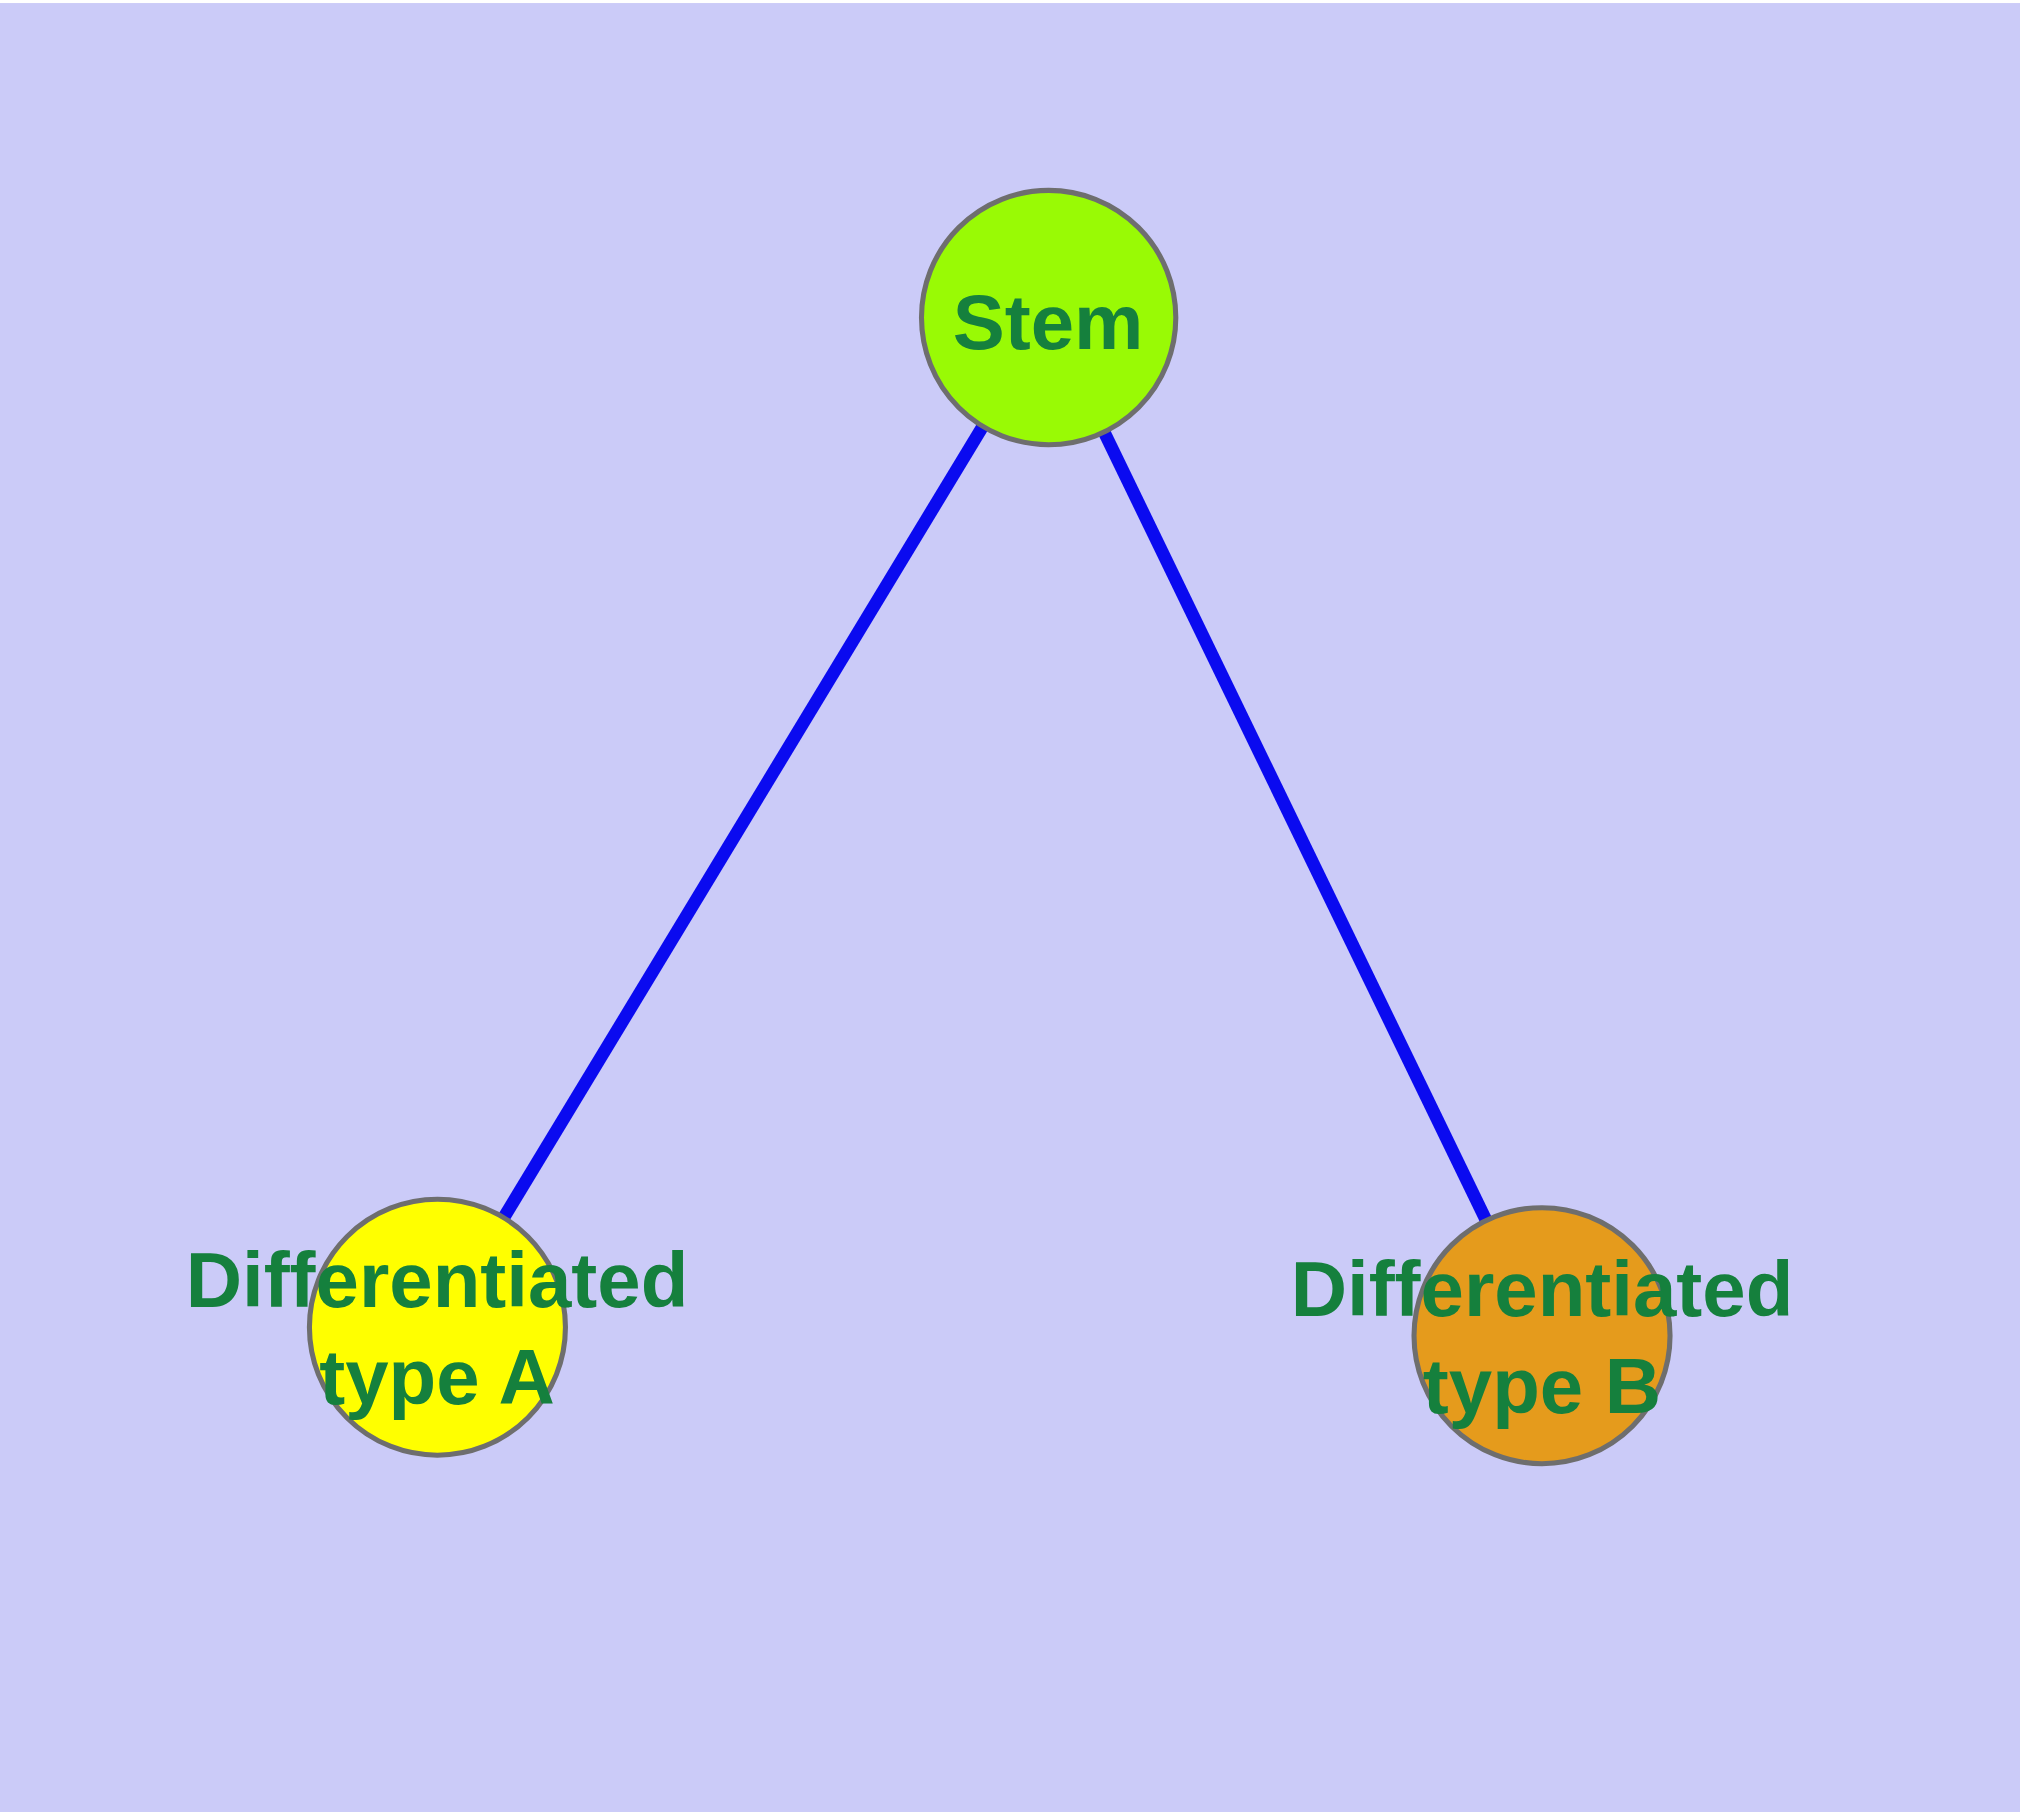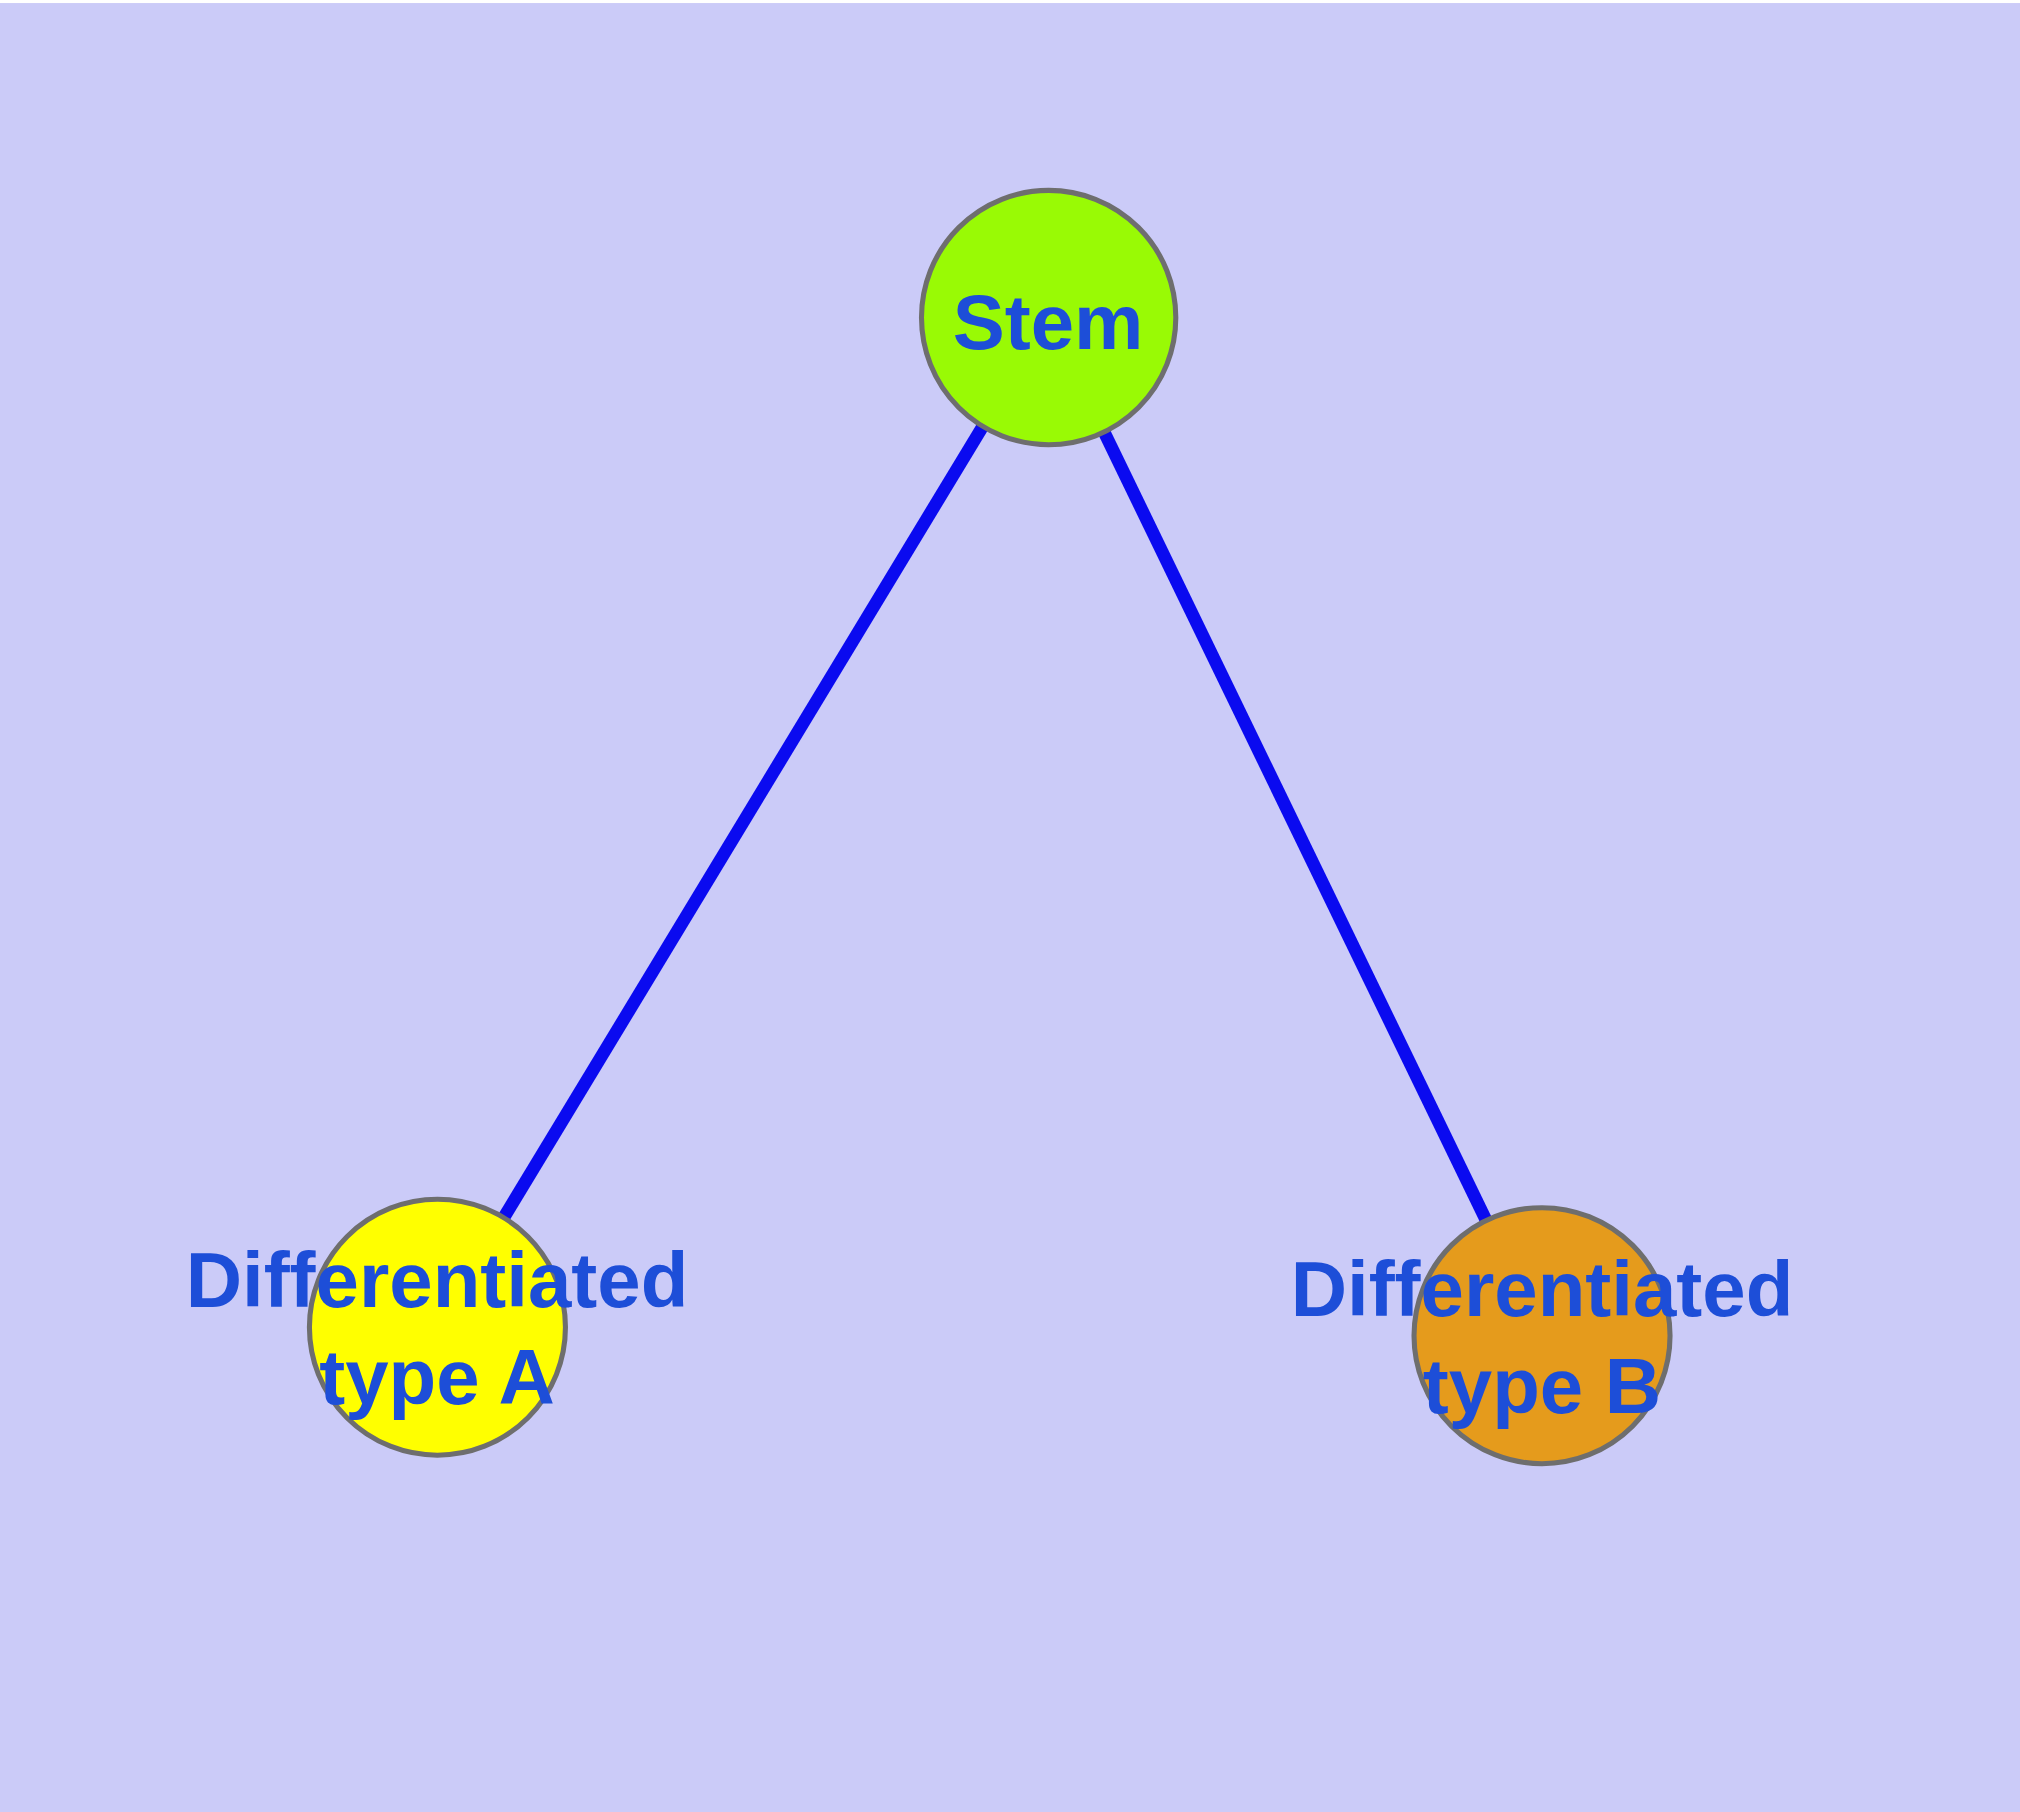--- a/index.html
+++ b/index.html
@@ -40,21 +40,21 @@
     stroke-width: 15px;
     stroke-linecap: butt;
     fill: none;
   }
   .node-circle {
     stroke-width: 6px;
   }
   .node-label {
     position: absolute;
     transform: translate(-50%, -50%);
-    color: #1d4ed8;
+    color: #15803d;
     font-weight: bold;
     font-size: 78px;
     line-height: 97px;
     text-align: center;
     white-space: pre-line;
     letter-spacing: 0;
   }
 </style>
 </head>
 <body>

